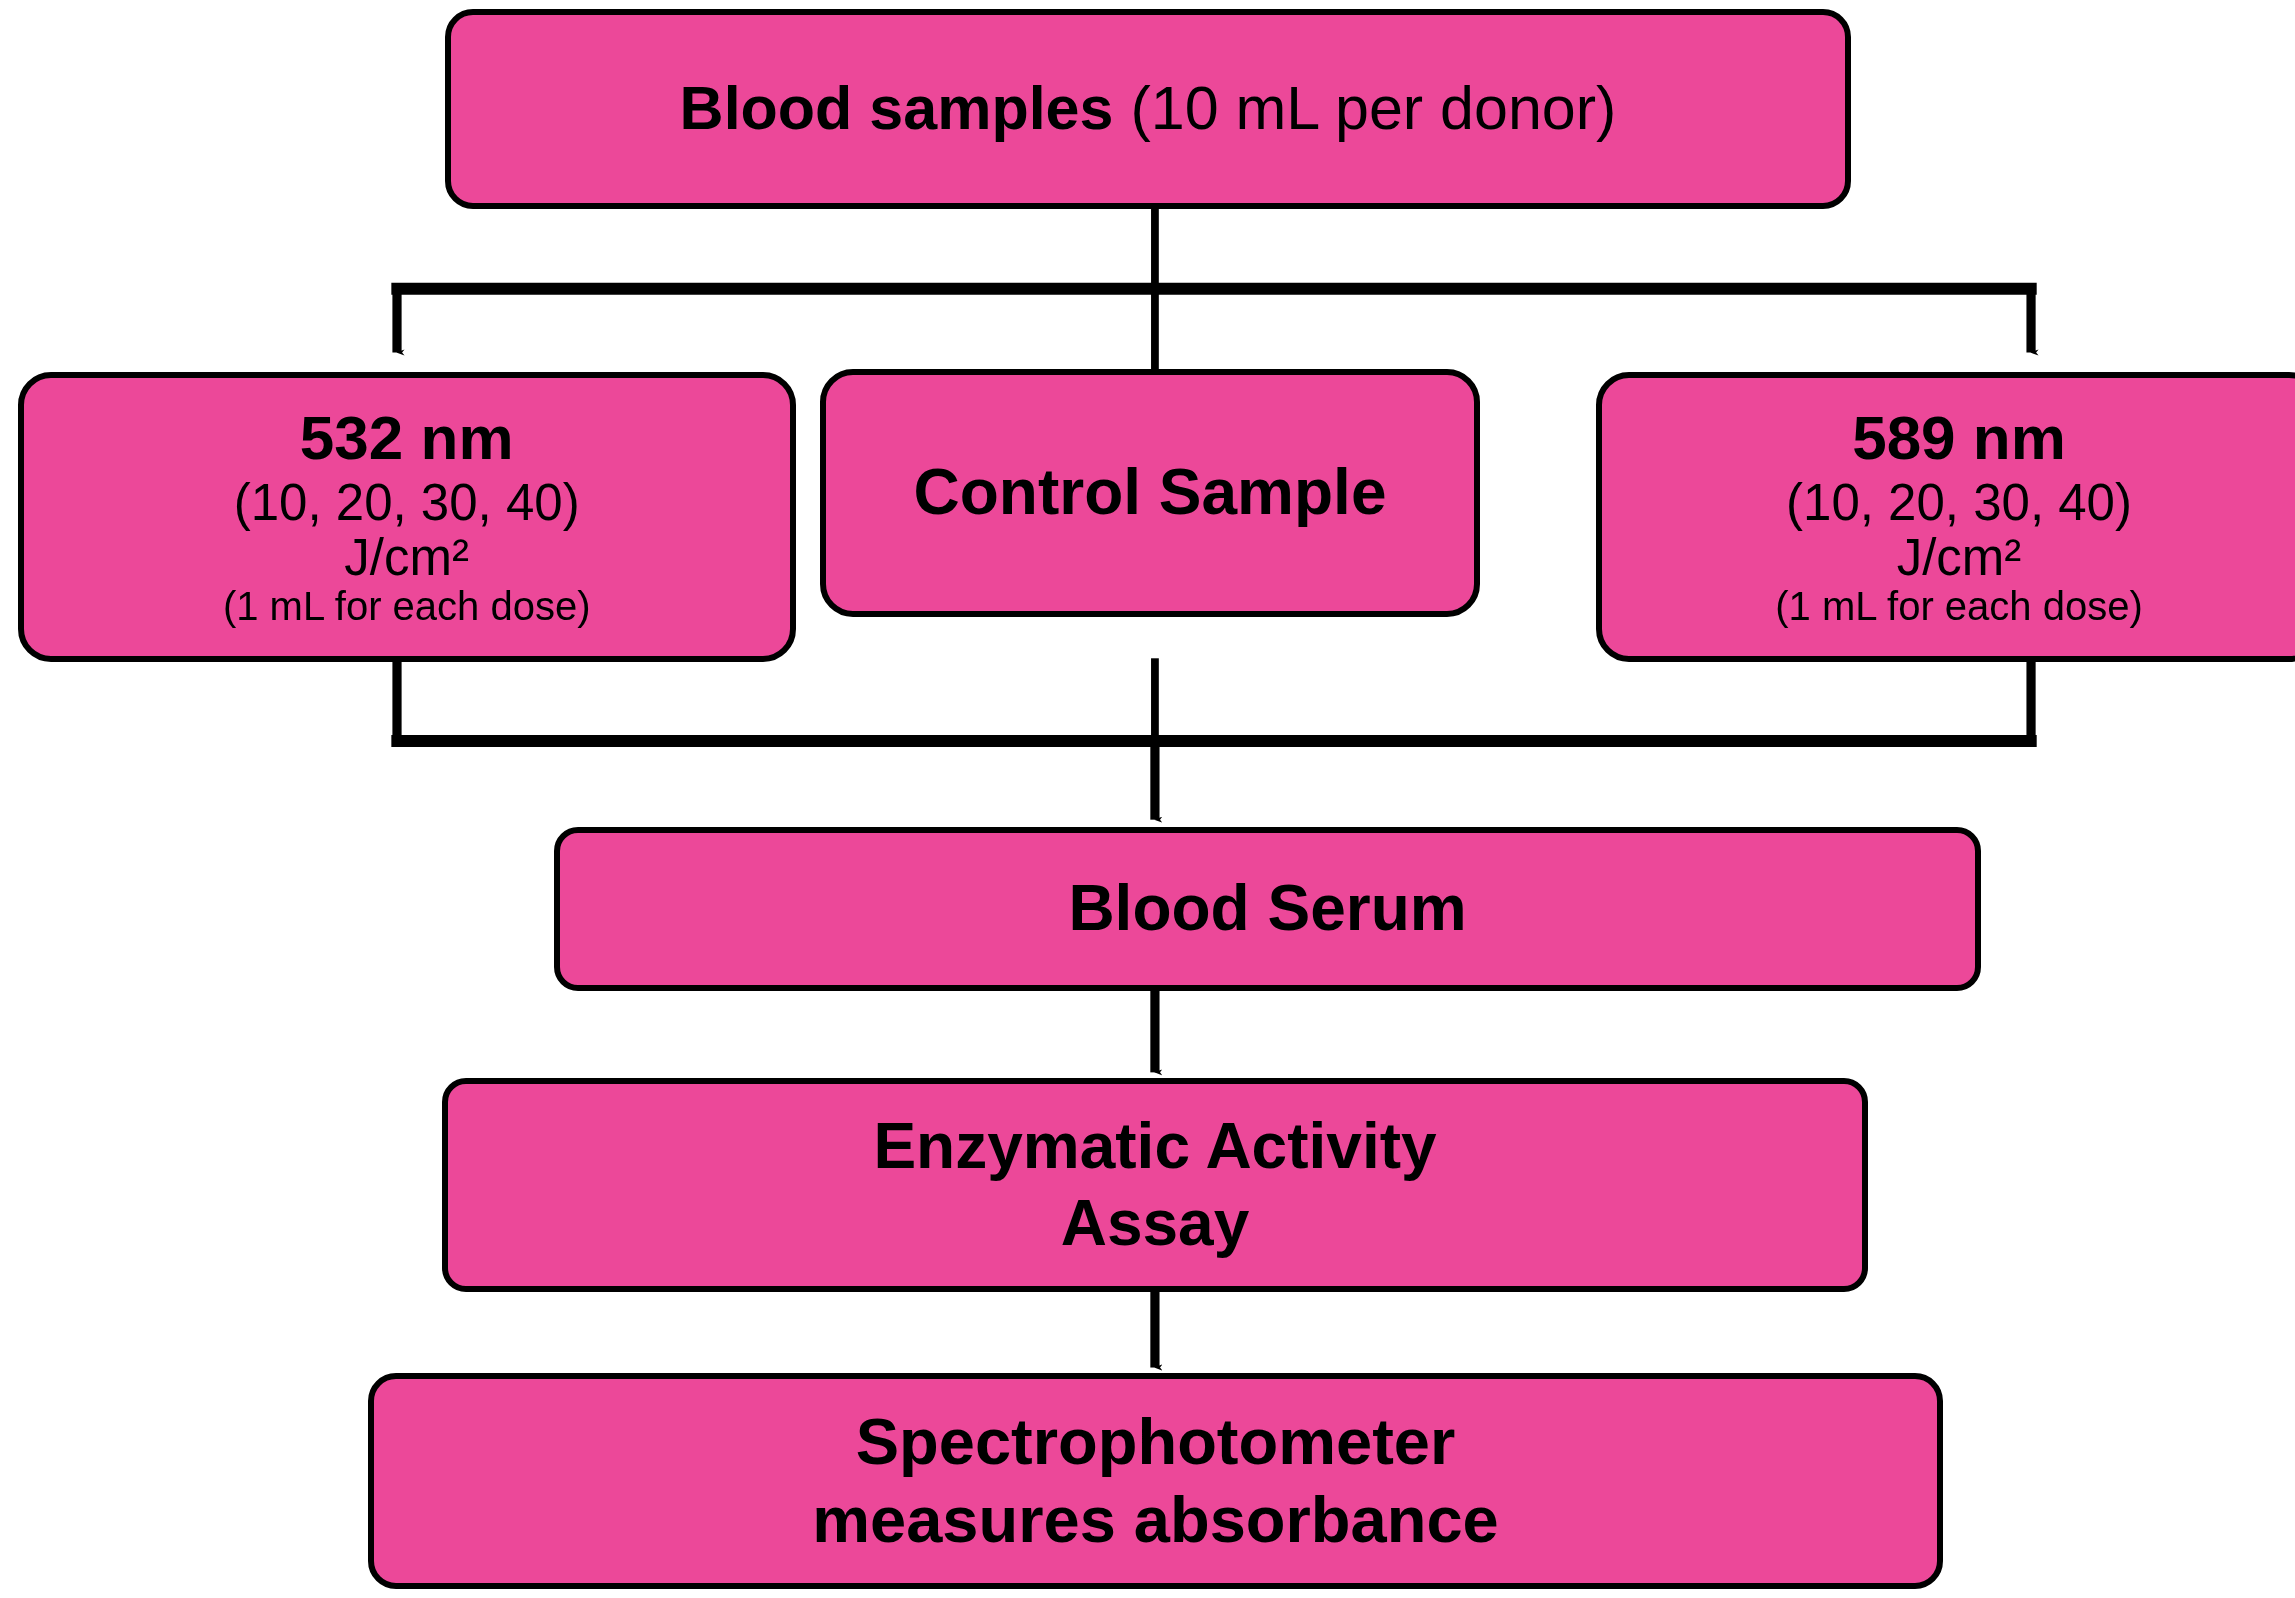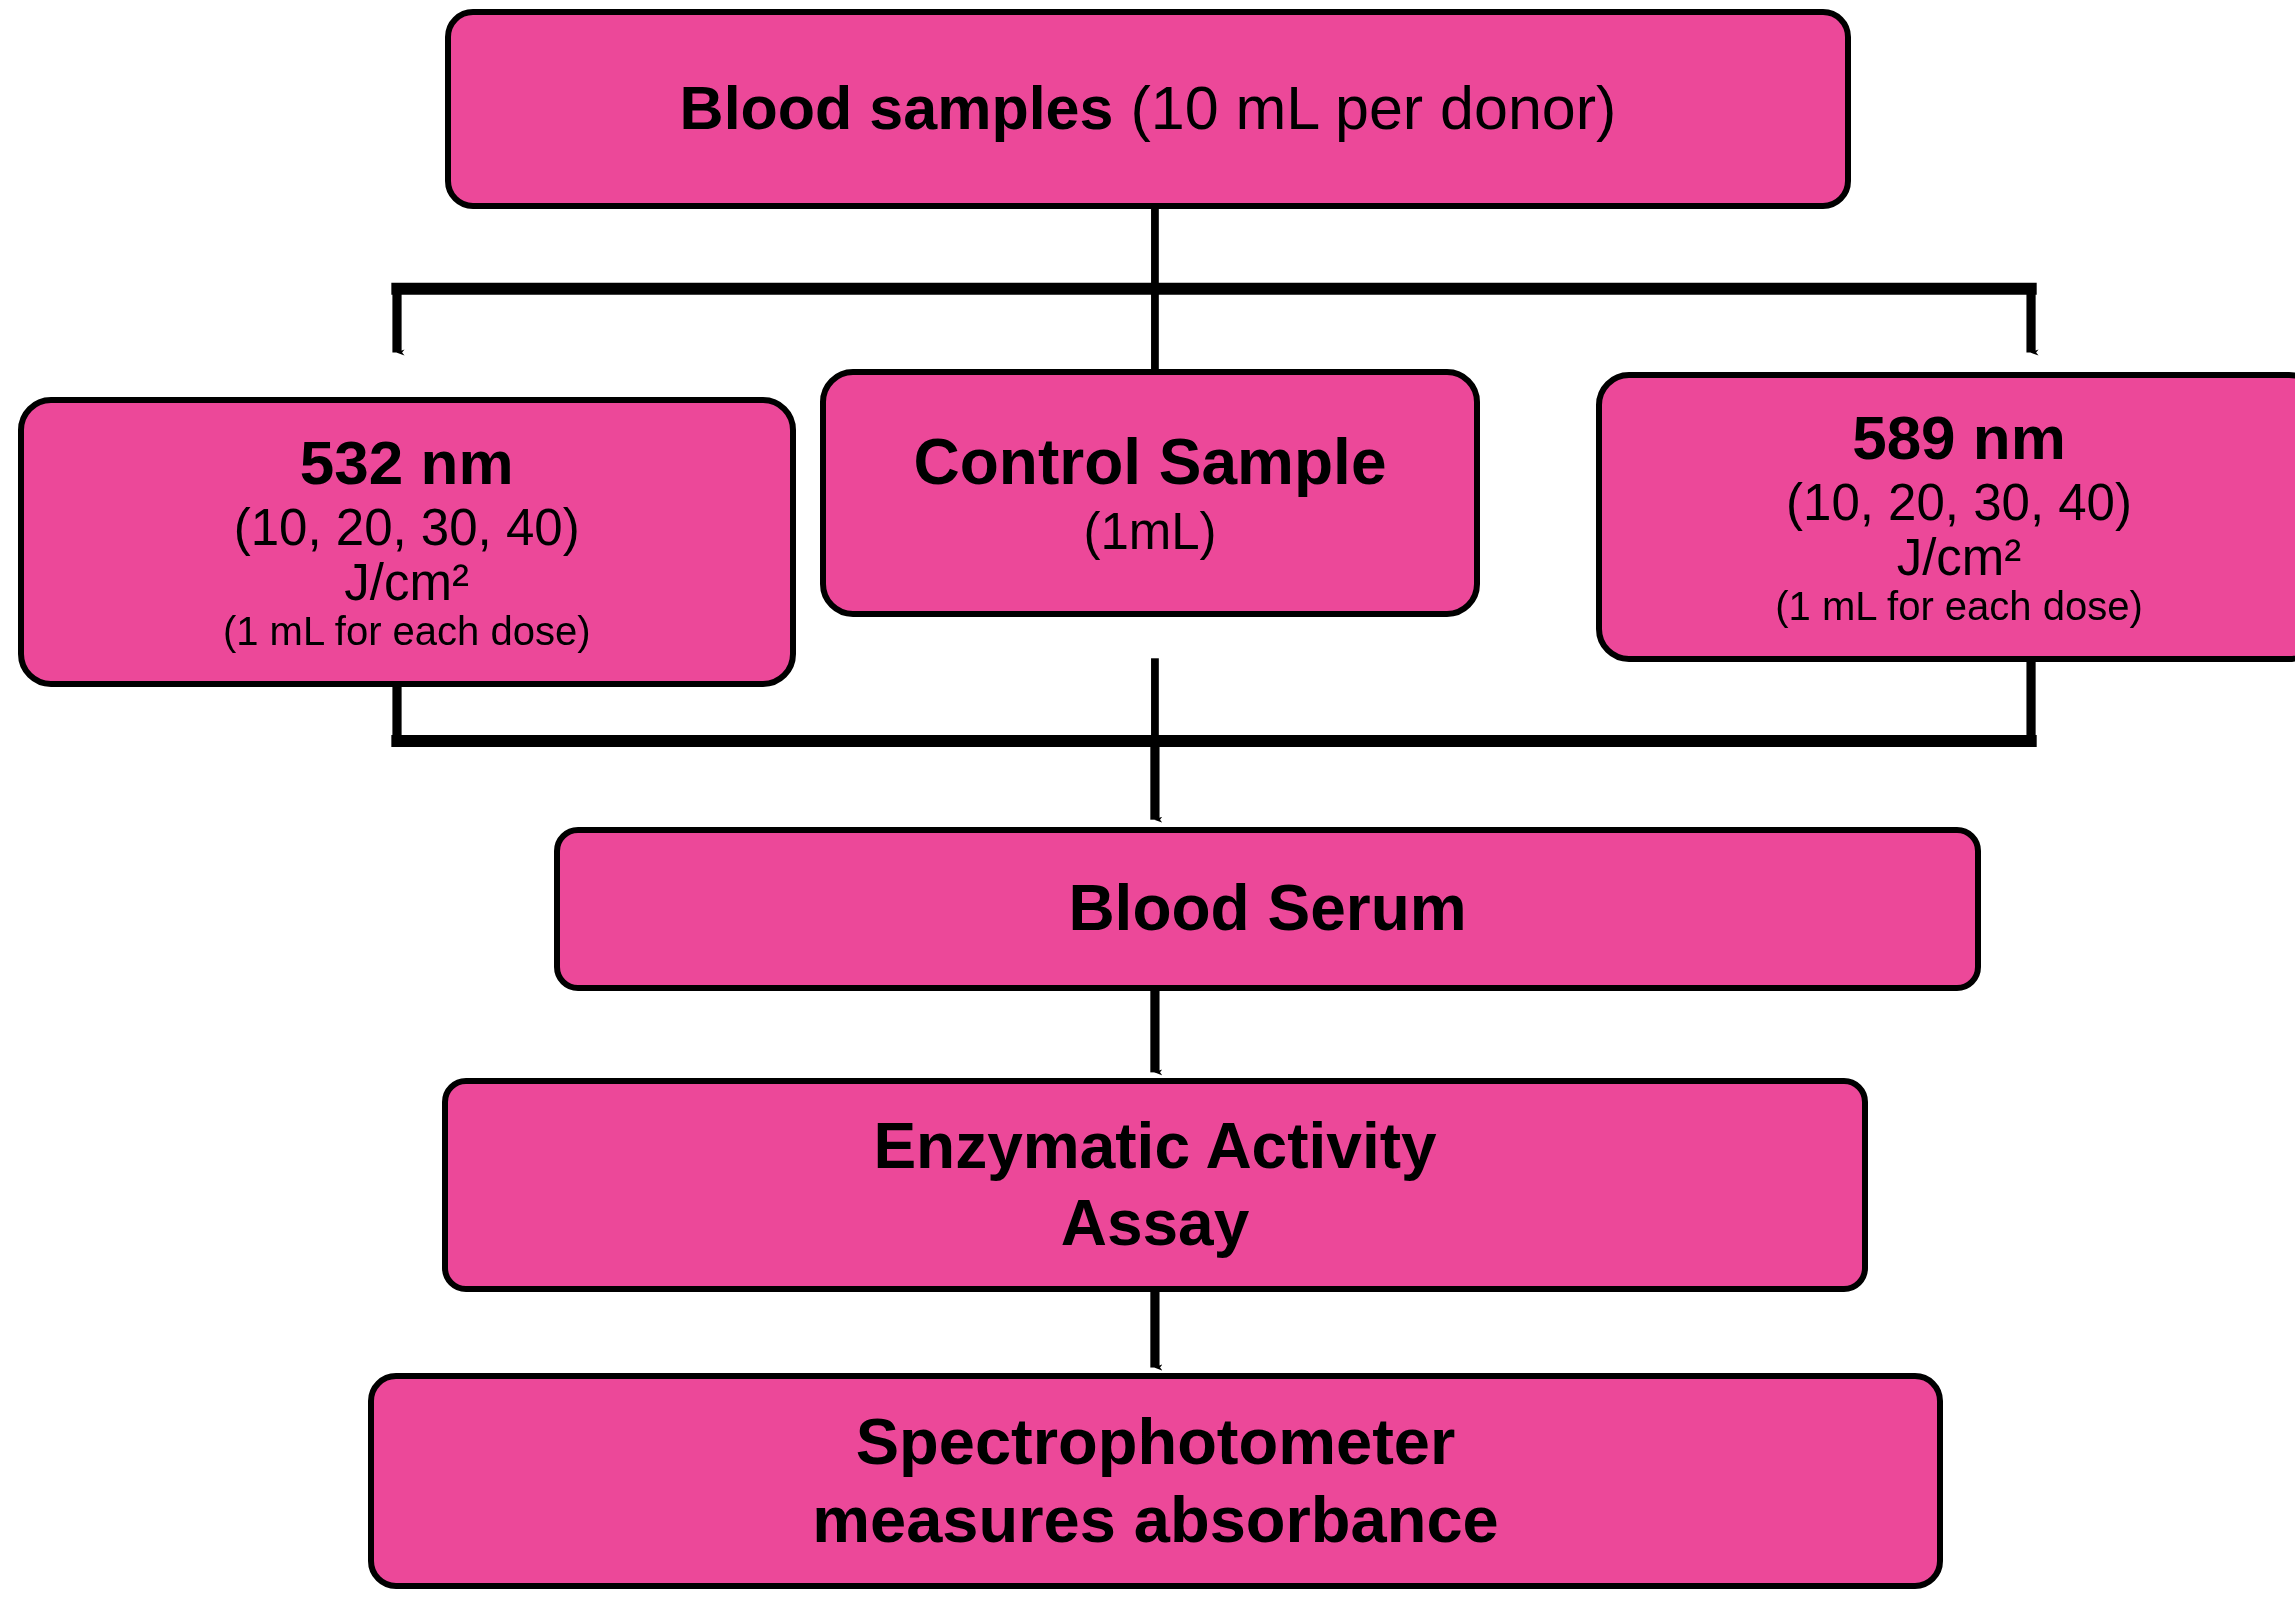--- a/index.html
+++ b/index.html
@@ -46,21 +46,21 @@
     border-radius: 28px;
   }
   #node-blood-samples .txt {
     font-size: 61px; line-height: 1.16; padding: 0 28px;
   }
   #node-blood-samples .b { font-weight: 700; }
   #node-blood-samples .r { font-weight: 400; }
 
   
   #node-532 {
-    left: 17.7px; top: 372px; width: 778px; height: 290px; margin-top: 25px;
+    left: 17.7px; top: 372px; width: 778px; height: 290px;
   }
   #node-control {
     left: 820px; top: 369px; width: 660px; height: 248px;
   }
   #node-589 {
     left: 1596px; top: 372px; width: 726px; height: 290px; align-items: center;
   }
   #node-532 .l1, #node-589 .l1 { font-weight: 700; font-size: 62px; margin-bottom: 2.8px; }
   #node-532 .l2, #node-589 .l2 { font-weight: 400; font-size: 51px; }
   #node-532 .l3, #node-589 .l3 { font-weight: 400; font-size: 51px; }
@@ -134,21 +134,20 @@
 
   <div class="node" id="node-532">
     <span class="ln l1">532 nm</span>
     <span class="ln l2">(10, 20, 30, 40)</span>
     <span class="ln l3">J/cm²</span>
     <span class="ln l4">(1 mL for each dose)</span>
   </div>
 
   <div class="node" id="node-control">
     <span class="ln c1">Control Sample</span>
-    <span class="ln c2">(1mL)</span>
   </div>
 
   <div class="node" id="node-589">
     <span class="ln l1">589 nm</span>
     <span class="ln l2">(10, 20, 30, 40)</span>
     <span class="ln l3">J/cm²</span>
     <span class="ln l4">(1 mL for each dose)</span>
   </div>
 
   <div class="node" id="node-serum">

